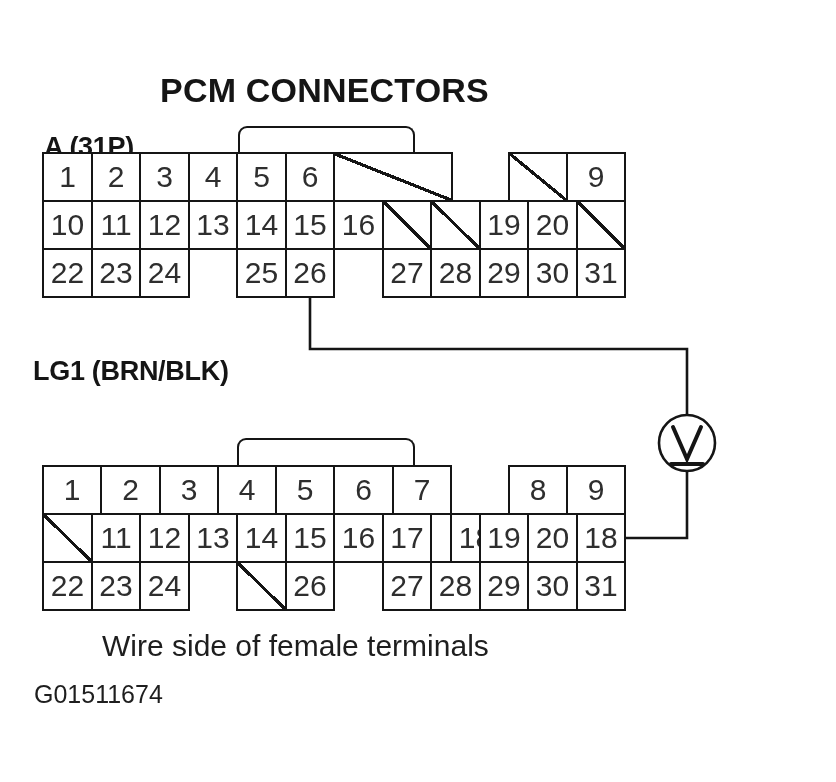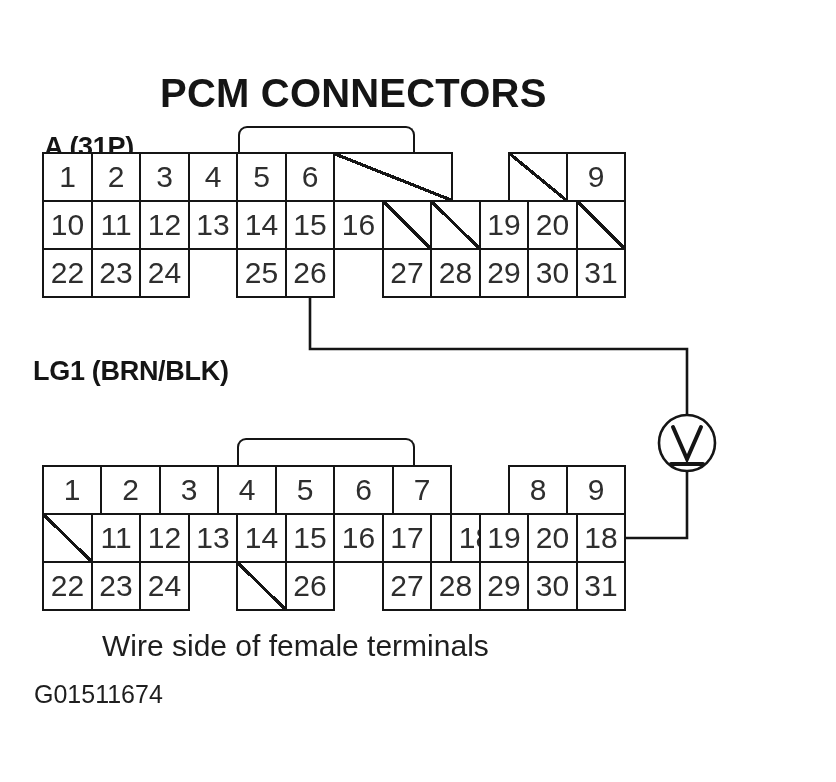--- a/index.html
+++ b/index.html
@@ -18,21 +18,21 @@
     position: absolute;
     font-weight: 700;
     font-size: 27px;
     letter-spacing: -0.3px;
     color: var(--ink);
     white-space: nowrap;
   }
   #title {
     position: absolute;
     left: 160px; top: 71px;
-    font-size: 40px;
+    font-size: 34px;
     font-weight: 700;
     letter-spacing: 0.2px;
     color: var(--ink);
     white-space: nowrap;
   }
   #label-a   { left: 44px;  top: 117px; margin-top: 15px; }
   #label-lg1 { left: 33px;  top: 324px; margin-top: 32px; }
   #label-e   { left: 40px;  top: 425px; }
   #label-acs { left: 637px; top: 551px; line-height: 31px; }
   #label-acs .line { display: block; }

